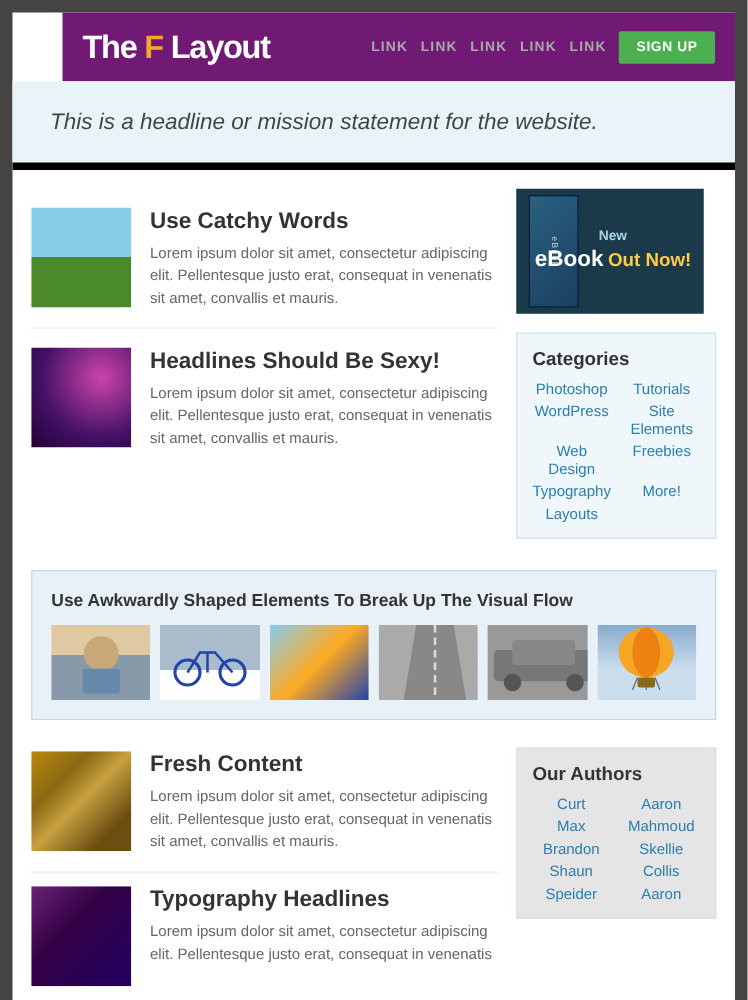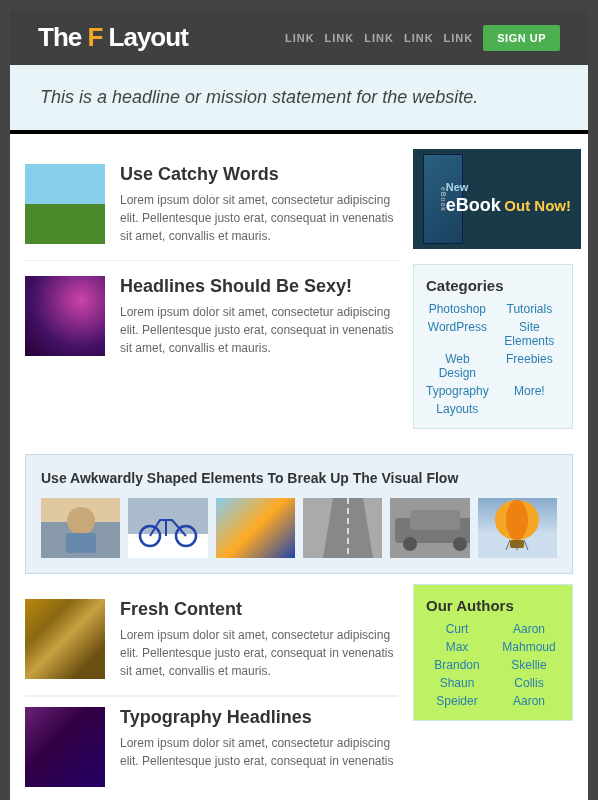--- a/index.html
+++ b/index.html
@@ -6,25 +6,26 @@
     body { font-family: Arial, sans-serif; background: #444; width: 598px; }
 
     .page-wrapper {
       width: 578px;
       margin: 10px auto;
       background: #fff;
     }
 
     
     .header {
-      background: #404040;
-      padding: 12px 28px;
+      background: #701a75;
+      padding: 12px 16px;
       display: flex;
       align-items: center;
       justify-content: space-between;
+      margin-left: 40px;
     }
     .logo {
       font-size: 26px;
       font-weight: bold;
       color: #fff;
       letter-spacing: -1px;
     }
     .logo .f-letter {
       color: #f5a623;
     }
@@ -52,21 +53,21 @@
       cursor: pointer;
       text-transform: uppercase;
       letter-spacing: 0.5px;
       border-radius: 2px;
     }
 
     
     .hero-banner {
       background: #e8f4f8;
       padding: 22px 30px;
-      border-bottom: 4px solid #000000;
+      border-bottom: 6px solid #000000;
     }
     .hero-banner p {
       font-size: 18px;
       color: #444;
       font-style: italic;
     }
 
     
     .main-content {
       padding: 15px 15px;
@@ -112,26 +113,27 @@
     }
 
     
     .sidebar {
       width: 160px;
       flex-shrink: 0;
     }
 
     
     .promo-box {
-      width: 168px;
+      width: 150px;
       height: 100px;
       background: #1a3a4a;
       display: flex;
       align-items: center;
       justify-content: center;
+      text-align: center;
       margin-bottom: 15px;
       position: relative;
       overflow: hidden;
     }
     .promo-box-text {
       color: #fff;
       font-size: 13px;
       font-weight: bold;
       line-height: 1.3;
       z-index: 1;
@@ -201,23 +203,24 @@
 
     
     .bottom-row {
       display: flex;
       gap: 15px;
       margin-bottom: 10px;
     }
 
     
     .authors-widget {
-      background: #bef264;
+      background: #e5e5e5;
       border: 1px solid #d0e4ec;
       padding: 12px;
+      margin-top: 12px;
     }
     .authors-widget h3 {
       font-size: 15px;
       color: #333;
       margin-bottom: 8px;
       font-weight: bold;
     }
     .authors-grid {
       display: grid;
       grid-template-columns: 1fr 1fr;

